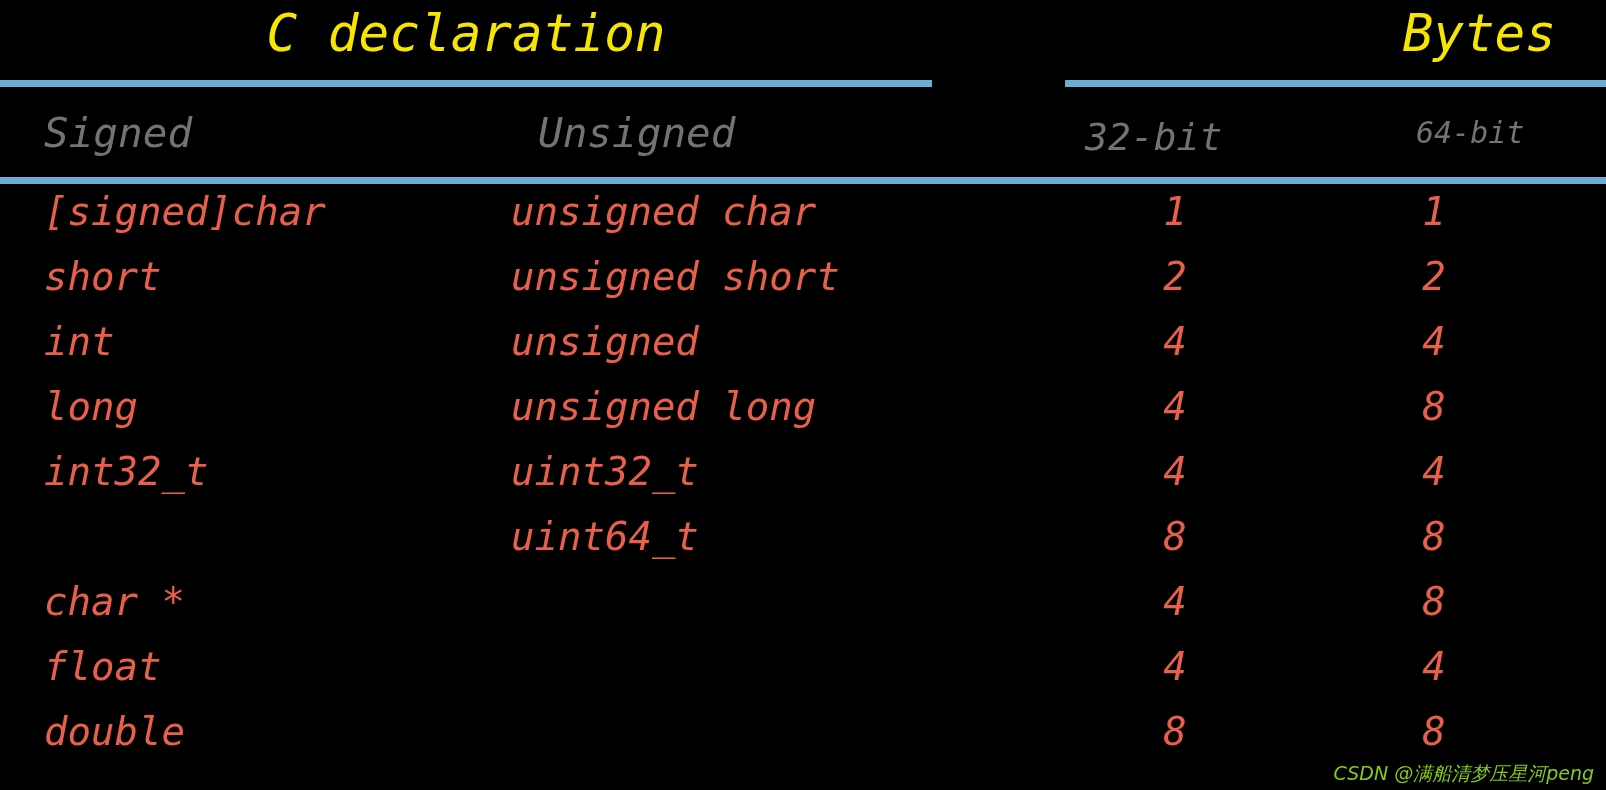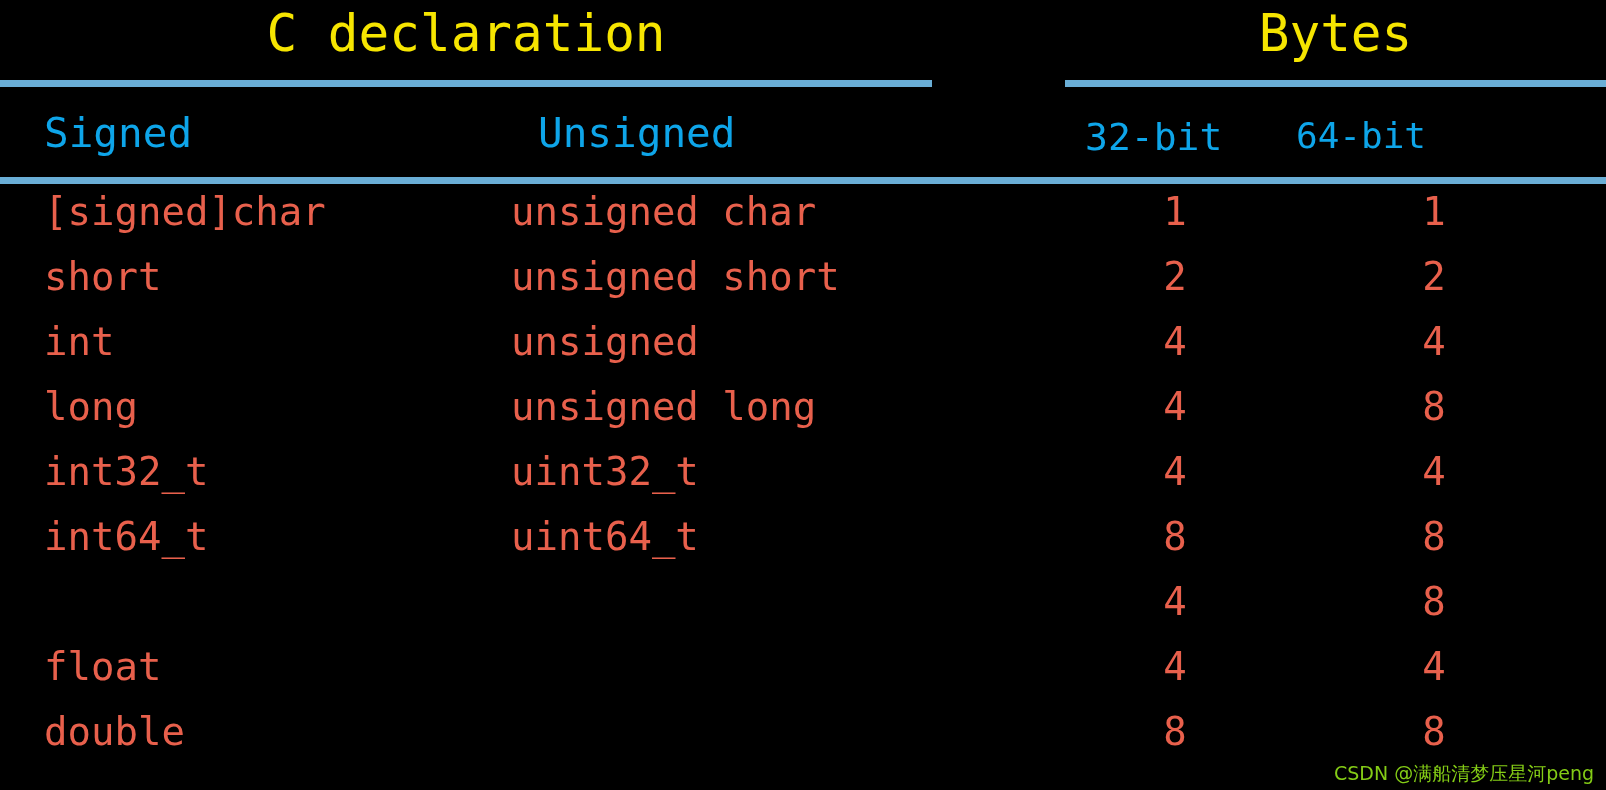--- a/index.html
+++ b/index.html
@@ -16,66 +16,68 @@
     color: #e8604c;
     position: relative;
   }
 
   #table-root {
     position: absolute;
     left: 0;
     top: 0;
     width: 1606px;
     height: 790px;
+    font-style: italic;
   }
 
   
   .title {
     position: absolute;
     font-family: "DejaVu Sans Mono", "Liberation Mono", monospace;
     font-size: 51px;
     line-height: 1;
     color: #f6e500;
     white-space: pre;
     letter-spacing: 0px;
     text-align: center;
   }
   #title-c-declaration {
     left: 0px;
     top: 8px;
     width: 932px;
   }
   #title-bytes {
-    left: 1065px;
+    left: 1015px;
     top: 8px;
     width: 541px;
+    text-align: right;
   }
 
   
   .rule {
     position: absolute;
     height: 7px;
     background: #6aaed6;
   }
   #rule-top-left   { left: 0px;    top: 80px;  width: 932px; }
   #rule-top-right  { left: 1065px; top: 80px;  width: 541px; }
   #rule-header-bot { left: 0px;    top: 177px; width: 1606px; }
 
   
   .col-head {
     position: absolute;
     font-size: 41px;
     line-height: 1;
-    color: #0ea5e9;
+    color: #737373;
     white-space: pre;
   }
   #col-head-signed   { left: 44px;   top: 113px; }
   #col-head-unsigned { left: 538px;  top: 113px; }
   #col-head-32bit    { left: 1085px; top: 118px; font-size: 38px; text-align: center; }
-  #col-head-64bit    { left: 1296px; top: 118px; font-size: 36px; }
+  #col-head-64bit    { left: 1416px; top: 118px; font-size: 30px; }
 
   
   #body-rows {
     position: absolute;
     left: 0;
     top: 189px;
     width: 1606px;
   }
   .row {
     position: relative;
@@ -159,27 +161,27 @@
     </div>
 
     <div class="row">
       <span class="cell cell-signed">int32_t</span>
       <span class="cell cell-unsigned">uint32_t</span>
       <span class="cell cell-b32">4</span>
       <span class="cell cell-b64">4</span>
     </div>
 
     <div class="row">
-      <span class="cell cell-signed">int64_t</span>
       <span class="cell cell-unsigned">uint64_t</span>
       <span class="cell cell-b32">8</span>
       <span class="cell cell-b64">8</span>
     </div>
 
     <div class="row">
+      <span class="cell cell-signed">char *</span>
       <span class="cell cell-unsigned"></span>
       <span class="cell cell-b32">4</span>
       <span class="cell cell-b64">8</span>
     </div>
 
     <div class="row">
       <span class="cell cell-signed">float</span>
       <span class="cell cell-unsigned"></span>
       <span class="cell cell-b32">4</span>
       <span class="cell cell-b64">4</span>

